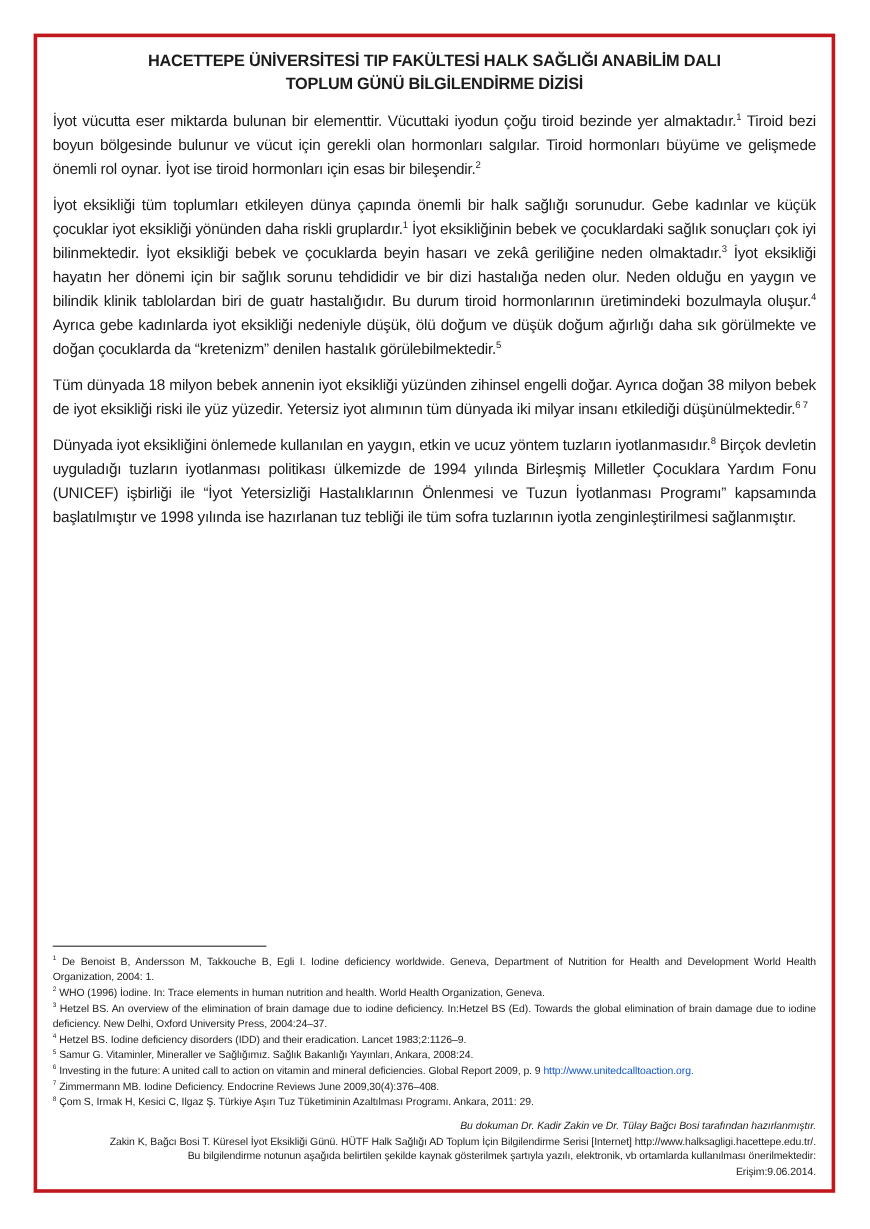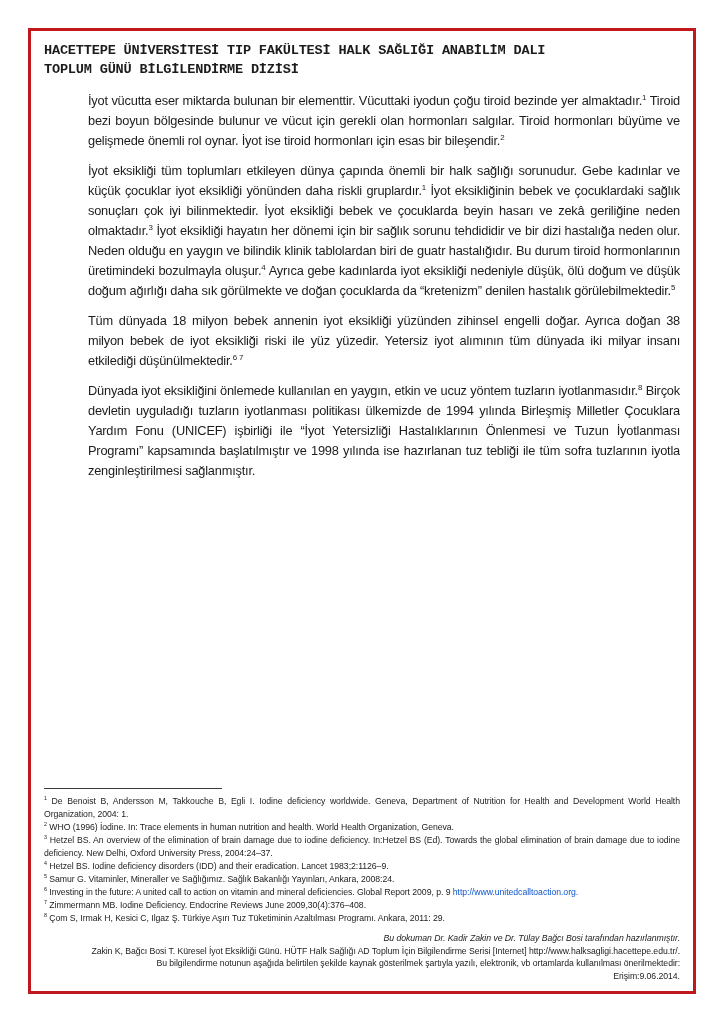--- a/index.html
+++ b/index.html
@@ -21,37 +21,36 @@
     width: 668px;
     height: 966px;
     box-sizing: border-box;
     border: 3px solid var(--frame-red, #c0181d);
     padding: 10px 13px 9px 13px;
     display: flex;
     flex-direction: column;
     background: #ffffff;
   }
   .header {
-    text-align: left;
+    text-align: center;
     font-weight: bold;
     font-size: 13.6px;
     line-height: 19px;
     letter-spacing: -0.2px;
-    font-family: Liberation Mono, monospace;
   }
   .doc-title {
     text-align: center;
     font-weight: bold;
     font-size: 13.6px;
     line-height: 19px;
     letter-spacing: -0.2px;
     color: var(--title-red, #e21b1f);
     margin-top: 29px;
   }
-  .bodytext { margin-top: 12px; margin-left: 44px; }
+  .bodytext { margin-top: 12px; }
   .bodytext p {
     margin: 0 0 10px 0;
     font-size: 12.8px;
     line-height: 20px;
     text-align: justify;
     letter-spacing: -0.2px;
   }
   sup {
     font-size: 0.62em;
     line-height: 0;

